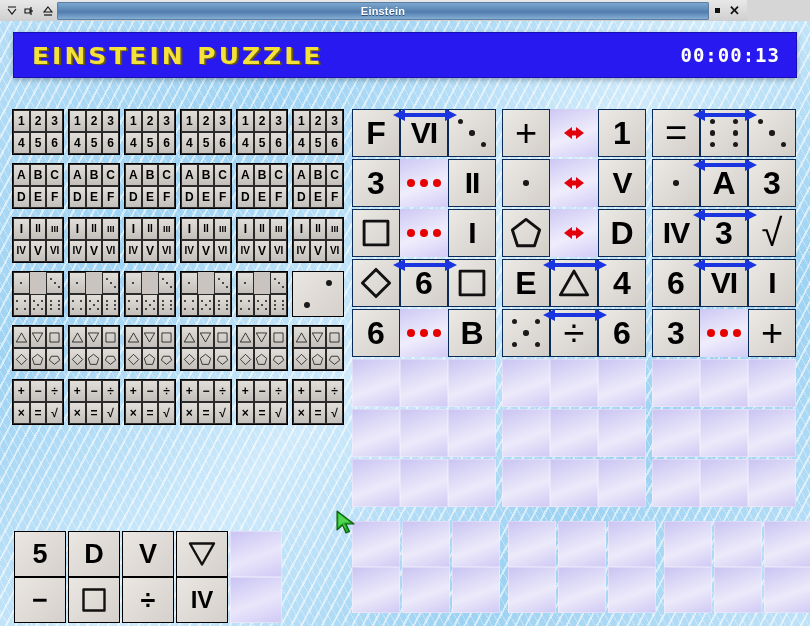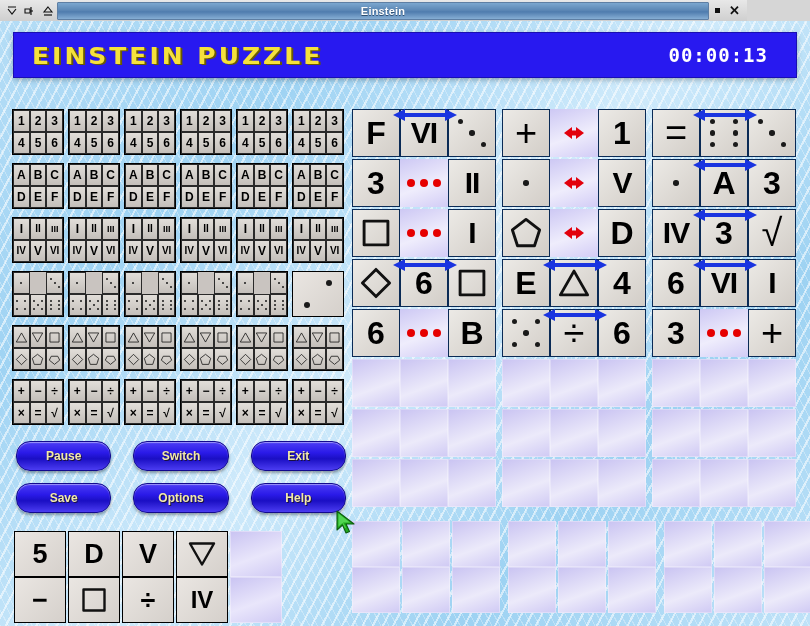--- a/index.html
+++ b/index.html
@@ -50,21 +50,21 @@
     display:flex;align-items:center;justify-content:space-between;
   }
   #game-title{
     color:#f5e13c;font-size:25px;font-weight:bold;letter-spacing:3px;
     font-family:"DejaVu Sans",sans-serif;
     padding-left:18px;
     text-shadow:2px 2px 0 #6a5a00;
     transform:scaleY(.95);
   }
   #timer{
-    color:#ffffff;font-size:19px;font-weight:bold;padding-right:28px;
+    color:#ffffff;font-size:19px;font-weight:bold;padding-right:16px;
     font-family:"DejaVu Sans Mono","Liberation Mono",monospace;
     letter-spacing:1px;
   }
 
   
   #board{position:absolute;left:12px;top:88px;}
   .brow{display:flex;height:50px;margin-bottom:4px;}
   .bcell{
     width:52px;height:46px;margin-right:4px;position:relative;
   }
@@ -1023,32 +1023,20 @@
               <div class="opt">−</div>
               <div class="opt">÷</div>
               <div class="opt">×</div>
               <div class="opt">=</div>
               <div class="opt">√</div>
             </div>
           </div>
         </div>
       </div>
 
-    <div id="buttons">
-      <div class="btnrow">
-        <div class="gbtn">Pause</div>
-        <div class="gbtn">Switch</div>
-        <div class="gbtn">Exit</div>
-      </div>
-      <div class="btnrow">
-        <div class="gbtn">Save</div>
-        <div class="gbtn">Options</div>
-        <div class="gbtn">Help</div>
-      </div>
-    </div>
 
     <div id="tray">
         <div class="tray-col">
           <div class="tray-cell">5</div>
           <div class="tray-cell">−</div>
         </div>
         <div class="tray-col">
           <div class="tray-cell">D</div>
           <div class="tray-cell">
             <svg width="30" height="30" viewBox="0 0 20 20">

